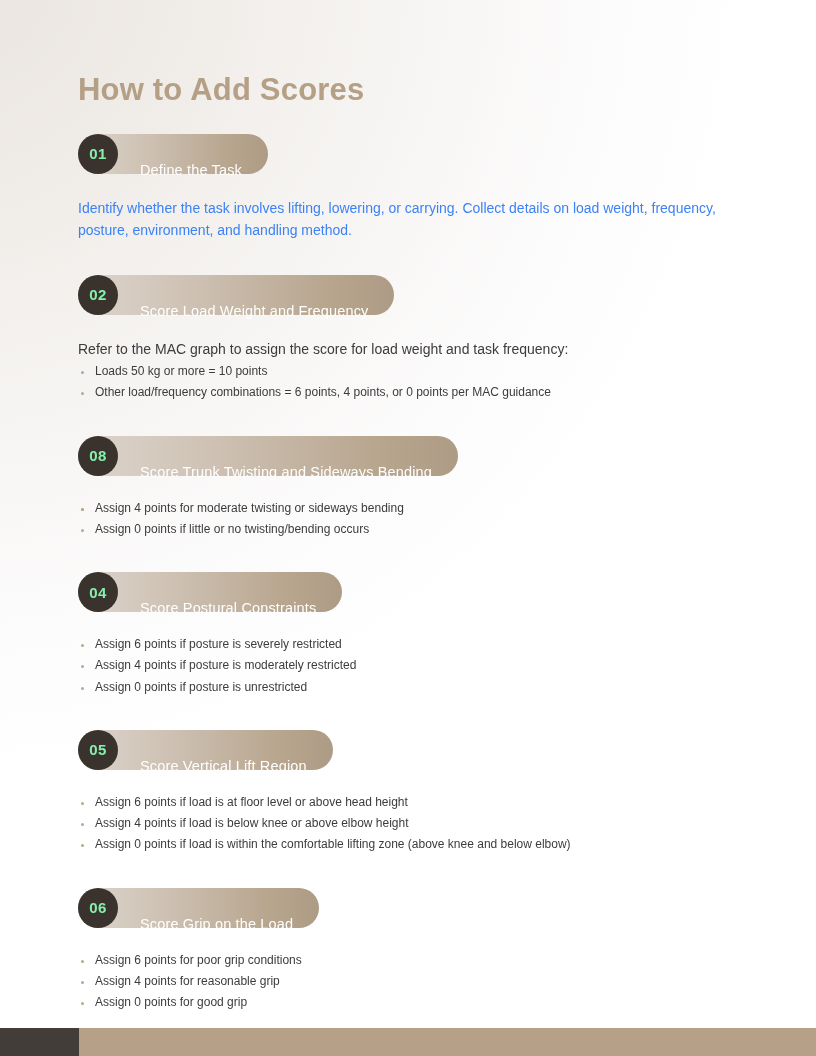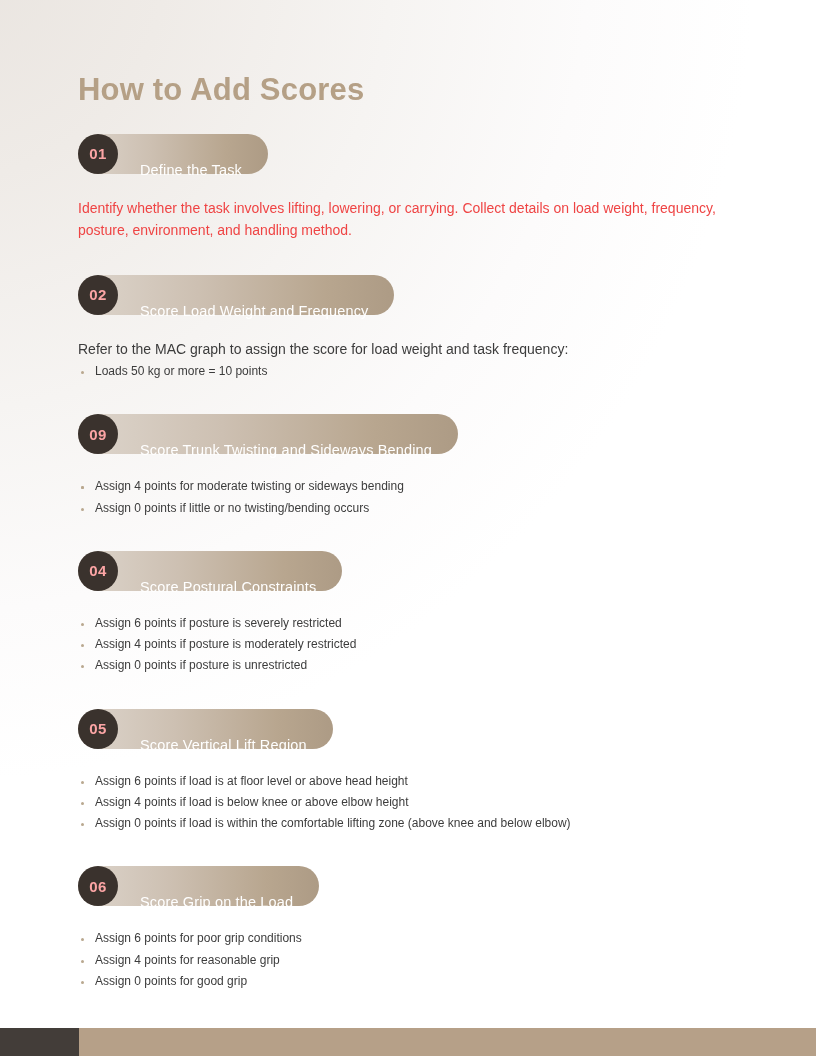--- a/index.html
+++ b/index.html
@@ -70,21 +70,21 @@
   }
 
   .step-num {
     position: absolute;
     left: 0;
     top: 0;
     width: 40px;
     height: 40px;
     border-radius: 50%;
     background: #3a322d;
-    color: #fca5a5;
+    color: #86efac;
     font-size: 15px;
     font-weight: bold;
     letter-spacing: 0.4px;
     display: flex;
     align-items: center;
     justify-content: center;
   }
 
   .step-label {
     color: #ffffff;
@@ -97,21 +97,21 @@
 
   
   .step-body {
     margin-top: 18px;
     margin-bottom: 34px;
   }
 
   .para {
     font-size: 14px;
     line-height: 1.58;
-    color: #ef4444;
+    color: #3b82f6;
     max-width: 650px;
   }
 
   .intro {
     font-size: 14px;
     line-height: 1.6;
     color: #3c3c3c;
     margin-bottom: 2px;
   }
 
@@ -180,24 +180,25 @@
           </div><div class="step-body">
             <p class="para">Identify whether the task involves lifting, lowering, or carrying. Collect details on load weight, frequency, posture, environment, and handling method.</p>
           </div></div>
         <div class="step"><div class="step-pill">
             <span class="step-num">02</span>
             <span class="step-label">Score Load Weight and Frequency</span>
           </div><div class="step-body">
             <p class="intro">Refer to the MAC graph to assign the score for load weight and task frequency:</p>
             <ul class="bullets">
               <li><span class="dot"></span><span>Loads 50 kg or more = 10 points</span></li>
-            </ul>
-          </div></div>
-        <div class="step"><div class="step-pill">
-            <span class="step-num">09</span>
+              <li><span class="dot"></span><span>Other load/frequency combinations = 6 points, 4 points, or 0 points per MAC guidance</span></li>
+            </ul>
+          </div></div>
+        <div class="step"><div class="step-pill">
+            <span class="step-num">08</span>
             <span class="step-label">Score Trunk Twisting and Sideways Bending</span>
           </div><div class="step-body">
             <ul class="bullets">
               <li><span class="dot"></span></li>
               <li><span class="dot"></span><span>Assign 4 points for moderate twisting or sideways bending</span></li>
               <li><span class="dot"></span><span>Assign 0 points if little or no twisting/bending occurs</span></li>
             </ul>
           </div></div>
         <div class="step"><div class="step-pill">
             <span class="step-num">04</span>

